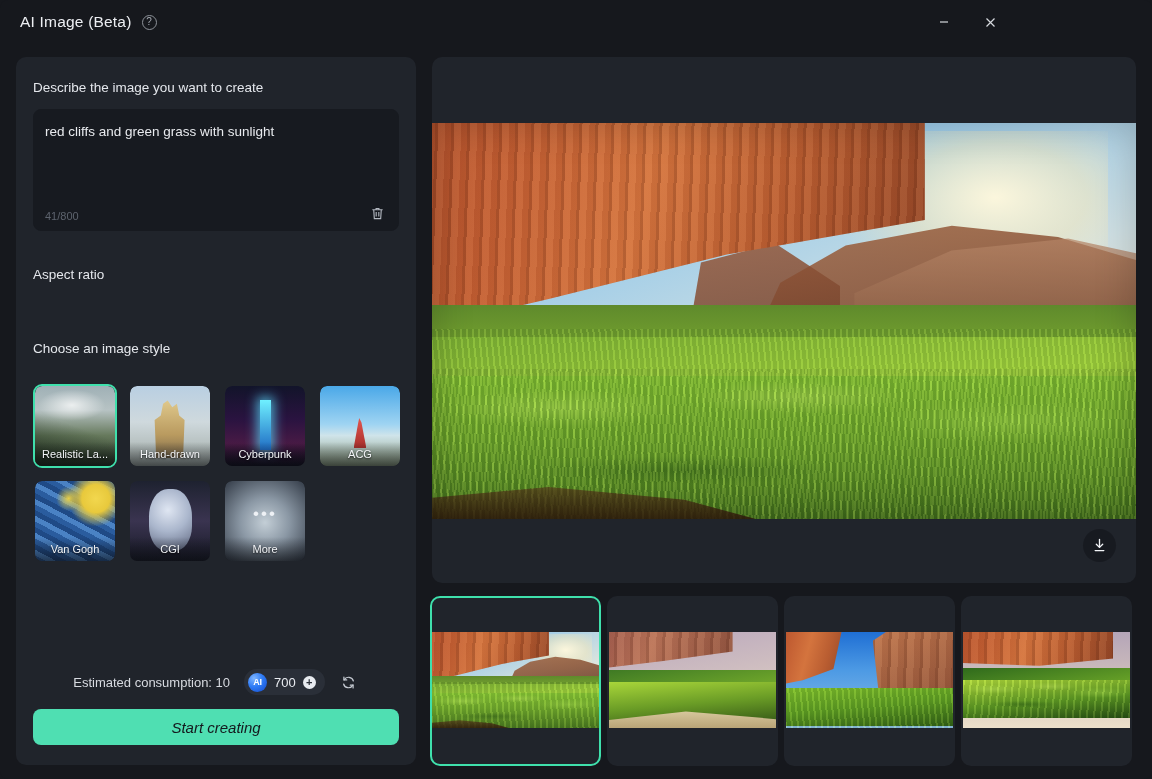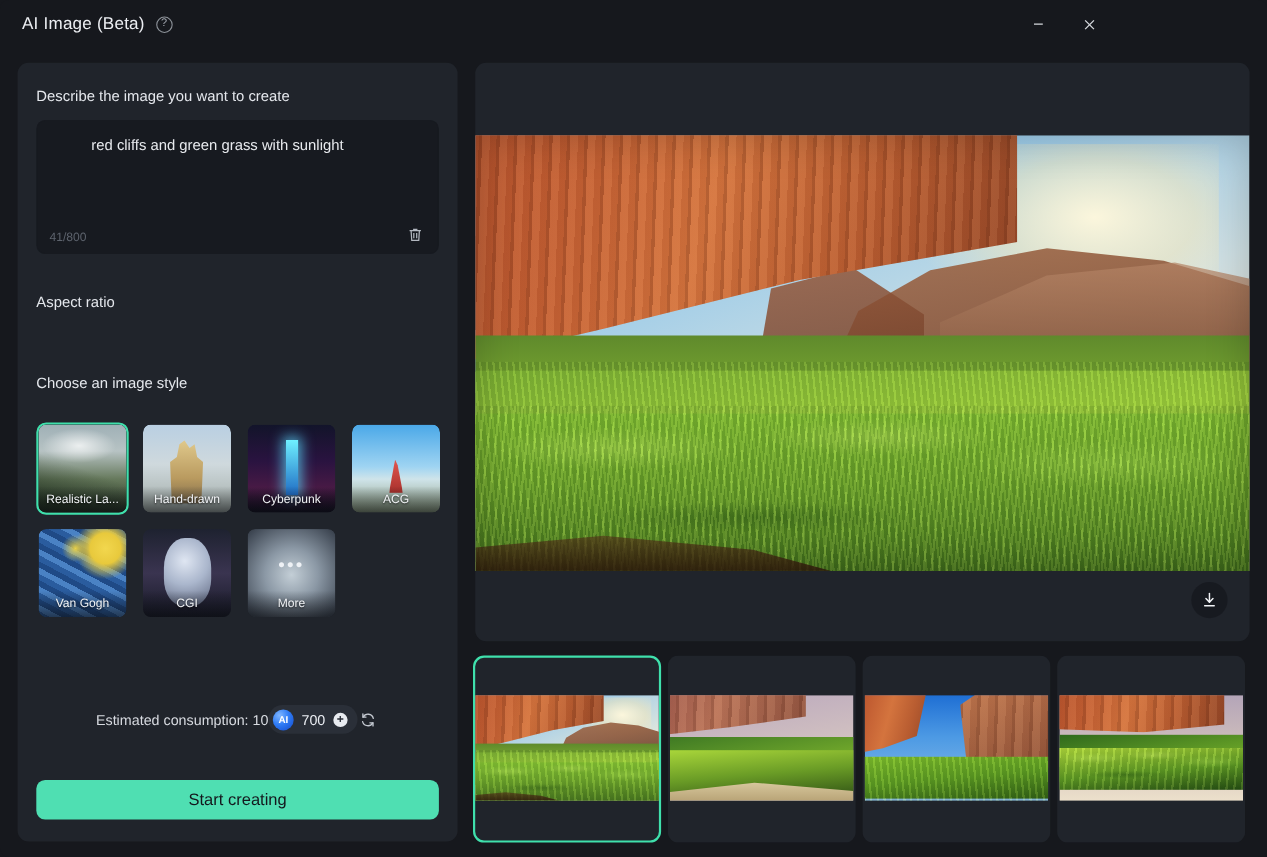--- a/index.html
+++ b/index.html
@@ -70,21 +70,20 @@
     border-radius: 8px;
     border: 1px solid #171a20;
   }
   .prompt-text {
     position: absolute; left: 11px; top: 12px;
     width: 344px;
     color: #e8eaee;
     font-size: 13.5px;
     line-height: 19px;
     white-space: pre-wrap;
-    margin-left: 38px;
   }
   .prompt-count {
     position: absolute; left: 11px; bottom: 8px;
     font-size: 11px;
     color: #5d636d;
   }
   .prompt-trash {
     position: absolute; right: 10px; bottom: 6px;
     width: 22px; height: 22px;
     display: flex; align-items: center; justify-content: center;
@@ -148,23 +147,23 @@
     position: absolute; left: 0; right: 0; top: 28px;
     text-align: center;
     color: #eef1f5;
     font-size: 17px;
     letter-spacing: 2px;
     line-height: 10px;
   }
 
   
   .consume-row {
-    position: absolute; left: 0; right: 0; top: 584px;
-    display: flex; align-items: center; justify-content: center;
-    gap: 0;
+    position: absolute; left: 0; right: 0; top: 612px;
+    display: flex; align-items: center; justify-content: center;
+    gap: 14px;
   }
   .consume-text { color: #d7dae0; font-size: 13px; }
   .credit-pill {
     display: flex; align-items: center; gap: 7px;
     height: 26px; padding: 0 9px 0 4px;
     border-radius: 13px;
     background: #2a2f38;
     cursor: pointer;
   }
   .ai-badge {
@@ -190,20 +189,21 @@
   .create-btn {
     position: absolute; left: 17px; top: 652px;
     width: 366px; height: 36px;
     background: #4fdfb2;
     border-radius: 8px;
     border: none;
     color: #14181d;
     font-size: 15px;
     font-family: "Liberation Sans", sans-serif;
     cursor: pointer;
+    font-style: italic;
   }
 
   
   .preview-panel {
     position: absolute;
     left: 432px; top: 57px;
     width: 704px; height: 526px;
     background: #20242b;
     border-radius: 10px;
     overflow: hidden;

